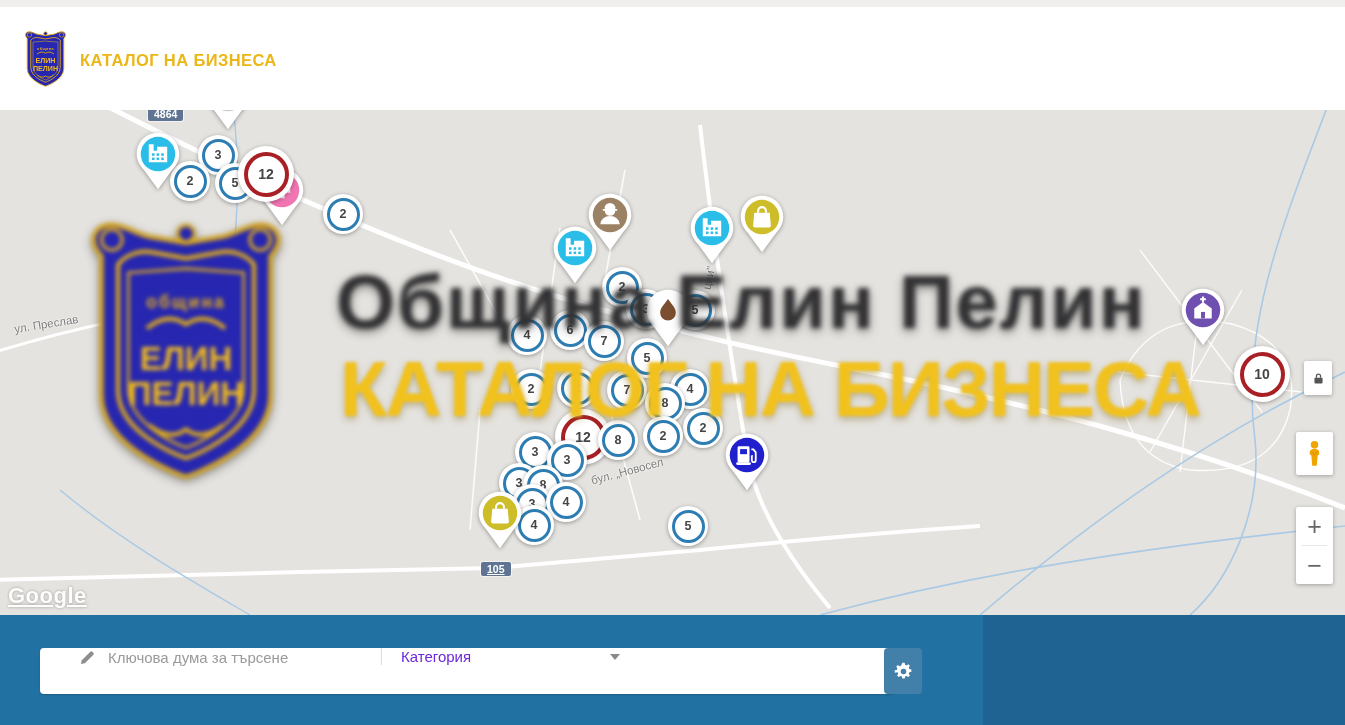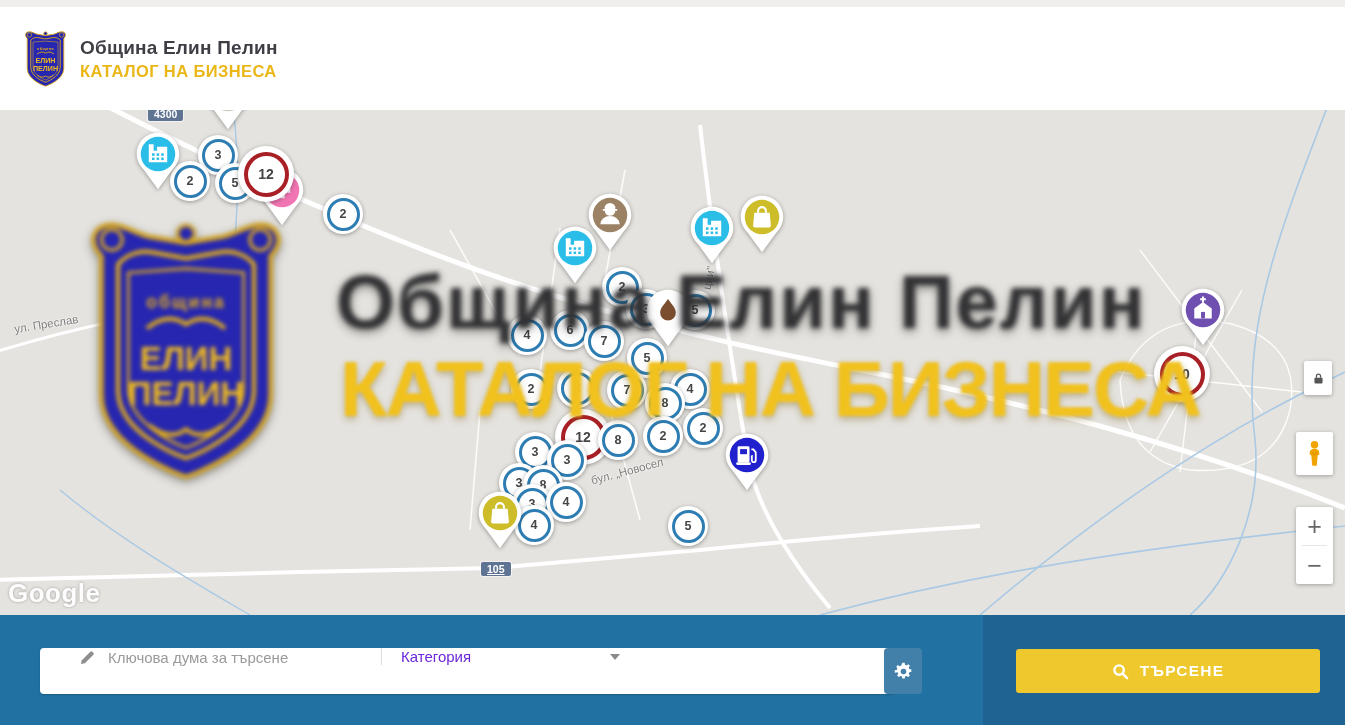--- a/index.html
+++ b/index.html
@@ -43,22 +43,22 @@
   .wm-line2{left:340px;top:240px;font-size:78px;line-height:1;font-weight:700;color:#f1c11d;
     letter-spacing:-2px;filter:blur(1.4px);text-shadow:0 3px 7px rgba(110,85,0,.4);white-space:nowrap;}
 
   
   .maptype{position:absolute;z-index:10;left:10px;top:427px;display:flex;border-radius:2px;
     box-shadow:0 1px 4px rgba(0,0,0,.3);overflow:hidden;}
   .mt-btn{height:40px;background:#fff;display:flex;align-items:center;justify-content:center;
     padding:0 17px;font-size:16px;cursor:pointer;}
   .mt-btn.active{font-weight:700;color:#111;}
   .mt-btn.inactive{color:#6e6e6e;}
-  .google-logo{position:absolute;z-index:10;left:8px;bottom:6px;font-size:26px;font-weight:700;color:#fff;
-    letter-spacing:.5px;text-shadow:0 0 3px rgba(90,90,90,.55);cursor:pointer;opacity:.95;}
+  .google-logo{position:absolute;z-index:10;left:8px;bottom:6px;font-size:22px;font-weight:700;color:#fff;
+    letter-spacing:.5px;text-shadow:0 0 3px rgba(90,90,90,.55);cursor:pointer;opacity:.95;text-decoration:underline;}
   .attribution{position:absolute;z-index:10;right:2px;bottom:0;display:flex;gap:4px;align-items:center;}
   .attribution span{font-size:11px;color:#3c3c3c;background:rgba(245,245,245,.72);padding:2px 5px;white-space:nowrap;}
   .attribution .link{cursor:pointer;}
   .ctl{position:absolute;z-index:10;background:#fff;box-shadow:0 1px 4px rgba(0,0,0,.3);border-radius:2px;}
   .lock-btn{right:13px;top:251px;width:28px;height:34px;display:flex;align-items:center;justify-content:center;cursor:pointer;}
   .pegman{right:12px;top:322px;width:37px;height:43px;display:flex;align-items:center;justify-content:center;cursor:pointer;}
   .zoomctl{right:12px;top:397px;width:37px;display:flex;flex-direction:column;}
   .zbtn{height:38px;display:flex;align-items:center;justify-content:center;color:#666;
     font-size:25px;font-weight:400;cursor:pointer;user-select:none;}
   .zdivider{height:1px;background:#e6e6e6;margin:0 6px;}
@@ -99,21 +99,20 @@
         <circle cx="100" cy="16" r="8" fill="#2626b0" stroke="#e0ac18" stroke-width="3"></circle>
         <path d="M34,46 C42,36 56,32 66,34 L100,40 L134,34 C144,32 158,36 166,46 L166,168 C166,212 100,234 100,234 C100,234 34,212 34,168 Z" fill="none" stroke="#e0ac18" stroke-width="4"></path>
         <path d="M44,54 L100,50 L156,54 L156,166 C156,204 100,224 100,224 C100,224 44,204 44,166 Z" fill="none" stroke="#e0ac18" stroke-width="2.5"></path>
         <text x="100" y="88" text-anchor="middle" font-size="17" letter-spacing="2" fill="#e0ac18" font-weight="700">община</text>
         <path d="M62,108 Q82,92 100,104 Q118,92 138,108" fill="none" stroke="#e0ac18" stroke-width="4"></path>
         <text x="100" y="148" text-anchor="middle" font-size="32" fill="#f0bb1e" font-weight="700">ЕЛИН</text>
         <text x="100" y="182" text-anchor="middle" font-size="32" fill="#f0bb1e" font-weight="700">ПЕЛИН</text>
         <path d="M64,202 Q84,218 100,206 Q116,218 136,202" fill="none" stroke="#e0ac18" stroke-width="4"></path>
       </svg>
       <div>
-        <div class="site-title">Община Елин Пелин</div>
         <div class="site-subtitle">КАТАЛОГ НА БИЗНЕСА</div>
       </div>
     </div>
   </header>
 
   <div class="map">
     <svg class="roads" width="1345" height="505">
       <path d="M95,-10 C260,75 430,150 585,195 C700,228 770,242 860,260 C1020,292 1180,332 1345,398" stroke="#ffffff" stroke-width="5" fill="none"></path>
       <path d="M700,15 C712,120 733,260 748,350 C758,400 790,450 830,498" stroke="#ffffff" stroke-width="4" fill="none"></path>
       <path d="M-5,242 C80,216 160,200 240,190" stroke="#ffffff" stroke-width="3" fill="none"></path>
@@ -122,21 +121,21 @@
       <path d="M1140,140 L1262,302 M1198,208 L1180,362 M1118,262 L1302,282 M1242,180 L1150,342" stroke="#ffffff" stroke-width="1.4" opacity=".9" fill="none"></path>
       <path d="M1120,270 Q1150,198 1232,214 Q1302,234 1290,300 Q1274,366 1190,360 Q1124,350 1120,270" stroke="#ffffff" stroke-width="1.4" opacity=".9" fill="none"></path>
       <path d="M1330,-10 C1280,120 1240,220 1255,330 C1262,400 1230,470 1190,505" stroke="#a9c9e4" stroke-width="1.6" fill="none"></path>
       <path d="M1345,262 C1200,330 1080,420 980,505" stroke="#a9c9e4" stroke-width="1.6" fill="none"></path>
       <path d="M820,505 C950,470 1100,442 1345,416" stroke="#a9c9e4" stroke-width="1.6" fill="none"></path>
       <path d="M232,-10 C242,60 237,130 228,182" stroke="#a9c9e4" stroke-width="1.4" fill="none"></path>
       <path d="M60,380 C120,430 190,470 250,505" stroke="#a9c9e4" stroke-width="1.4" fill="none"></path>
     </svg>
 
     <div id="street-labels">
-        <div class="road-badge" style="left: 148px; top: -3px;">4300</div>
+        <div class="road-badge" style="left: 148px; top: -3px;">4864</div>
         <div class="road-badge" style="left: 481px; top: 452px; text-decoration: underline;">105</div>
         <div class="street-label" style="left: 14px; top: 208px; transform: rotate(-9deg);">ул. Преслав</div>
         <div class="street-label" style="left: 590px; top: 355px; transform: rotate(-15deg);">бул. „Новосел</div>
         <div class="street-label" style="left: 697px; top: 162px; transform: rotate(-78deg);">ции"</div>
       </div>
     <div id="markers">
         <div class="pin" style="left: 259px; top: 57px;">
           <svg viewBox="0 0 40 52" width="46" height="60">
             <path d="M20 1.5C9.3 1.5 1.5 9.8 1.5 20c0 5.6 2.6 10 6.6 14.3L20 50.5l11.9-16.2C35.9 30 38.5 25.6 38.5 20 38.5 9.8 30.7 1.5 20 1.5Z" fill="#fff"></path>
             <circle cx="20" cy="20" r="15" fill="#f075b2"></circle>
@@ -287,21 +286,21 @@
         <div class="cluster" style="left: 514px; top: 395px;">
           <span class="ring">
             <b>4</b>
           </span>
         </div>
         <div class="cluster" style="left: 668px; top: 396px;">
           <span class="ring">
             <b>5</b>
           </span>
         </div>
-        <div class="cluster red" style="left: 1154px; top: 236px;">
+        <div class="cluster red" style="left: 1234px; top: 236px;">
           <span class="ring">
             <b>10</b>
           </span>
         </div>
         <div class="pin" style="left: 135px; top: 21px;">
           <svg viewBox="0 0 40 52" width="46" height="60">
             <path d="M20 1.5C9.3 1.5 1.5 9.8 1.5 20c0 5.6 2.6 10 6.6 14.3L20 50.5l11.9-16.2C35.9 30 38.5 25.6 38.5 20 38.5 9.8 30.7 1.5 20 1.5Z" fill="#fff"></path>
             <circle cx="20" cy="20" r="15" fill="#29bde8"></circle>
             <path d="M12 27V11.5h4.2V17h3v-3.5H28V27Z" fill="#fff"></path>
             <rect x="14.8" y="19.3" width="2.2" height="2.2" fill="#29bde8"></rect>
@@ -449,22 +448,15 @@
         <span class="caret"></span>
       </div>
     </div>
 
     <div class="gear-btn">
       <svg viewBox="0 0 24 24" width="21" height="21">
         <path fill="#fff" fill-rule="evenodd" d="M10.7 2h2.6l.5 2.3 1.7.7 2-1.3 1.8 1.8-1.3 2 .7 1.7 2.3.5v2.6l-2.3.5-.7 1.7 1.3 2-1.8 1.8-2-1.3-1.7.7-.5 2.3h-2.6l-.5-2.3-1.7-.7-2 1.3-1.8-1.8 1.3-2-.7-1.7L2 13.3v-2.6l2.3-.5.7-1.7-1.3-2 1.8-1.8 2 1.3 1.7-.7Z M12 8.8 a3.2 3.2 0 1 0 0 6.4 a3.2 3.2 0 0 0 0-6.4Z"></path>
       </svg>
     </div>
 
-    <button class="search-btn">
-      <svg viewBox="0 0 18 18" width="17" height="17">
-        <circle cx="7.5" cy="7.5" r="5" fill="none" stroke="#fff" stroke-width="2.6"></circle>
-        <line x1="11.5" y1="11.5" x2="16" y2="16" stroke="#fff" stroke-width="2.6" stroke-linecap="round"></line>
-      </svg>
-      <span>ТЪРСЕНЕ</span>
-    </button>
   </div>
 
 </div>
 
 </body></html>

